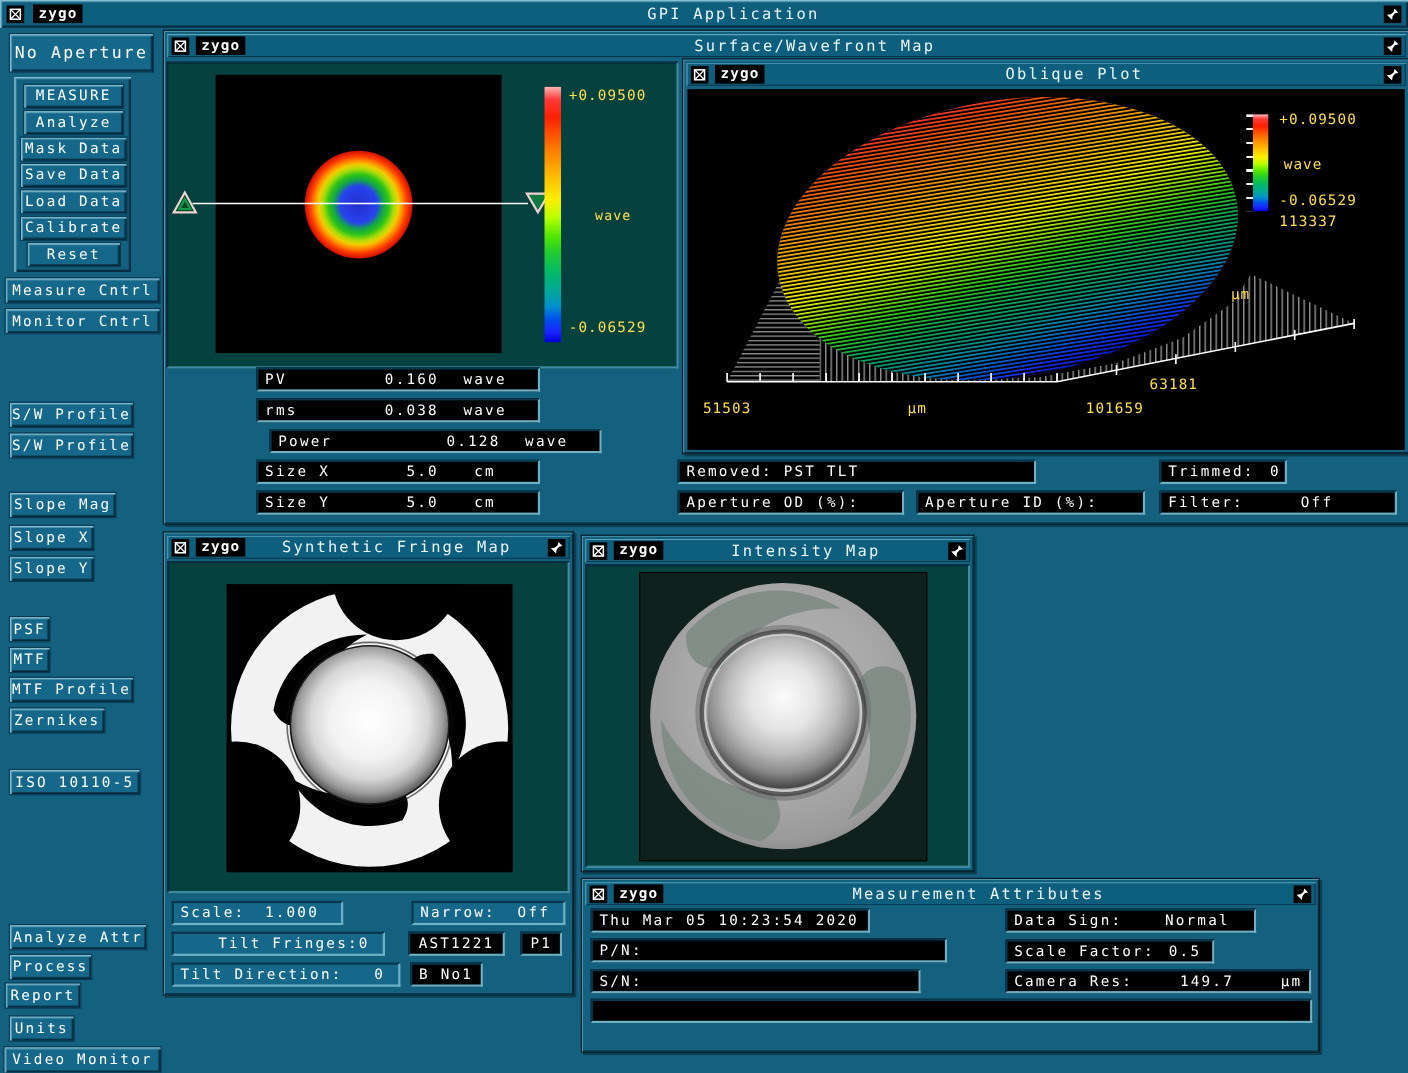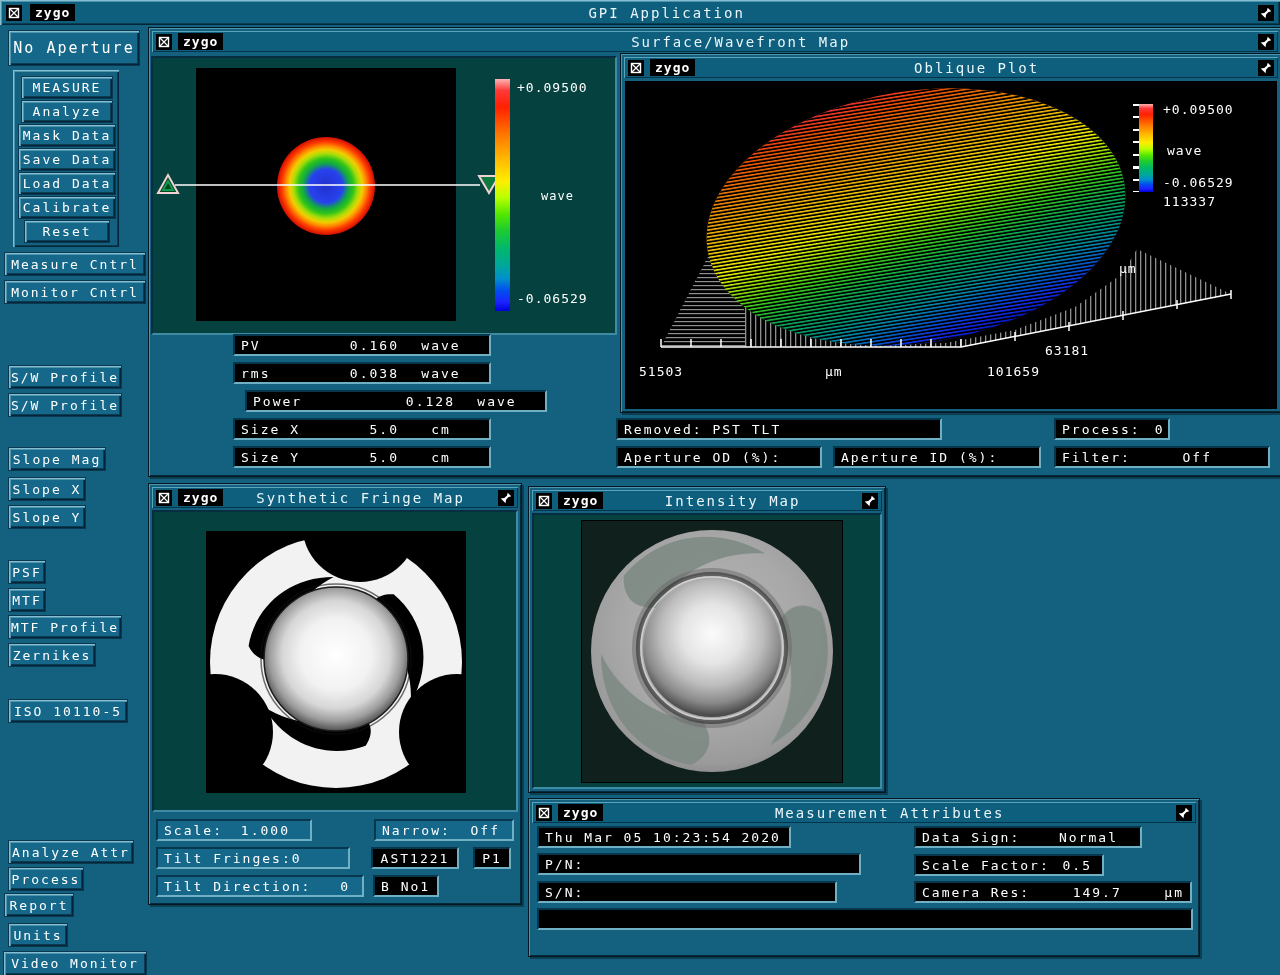--- a/index.html
+++ b/index.html
@@ -44,21 +44,21 @@
   .srow .v{text-align:right}
   .srow .u{text-align:center}
   .cbar{
     background:linear-gradient(to bottom,
       #ffb4b4 0%,#ff3838 5%,#ff2000 12%,#ff7700 24%,#ffbb00 35%,#ffee00 44%,
       #baff00 51%,#58e800 58%,#1fcc2e 65%,#00b86a 73%,#00a898 80%,#0090cc 86%,
       #0050ee 91%,#1b24ff 96%,#0000d8 100%);
   }
   .cb-ticks{position:absolute;left:-6px;top:0;width:6px;height:100%;
     background:repeating-linear-gradient(to bottom,#fff 0 2px,transparent 2px 12.5px)}
-  .lbl{position:absolute;color:#ffffff;font-size:13px;letter-spacing:1px;white-space:nowrap}
+  .lbl{position:absolute;color:#fde047;font-size:13px;letter-spacing:1px;white-space:nowrap}
 </style>
 </head>
 <body>
 
 <div class="abs raised" style="left:0;top:0;width:1280px;height:25px;background:#0e5e7d;display:flex;align-items:center;gap:8px;padding:0 6px;box-sizing:border-box">
   <span class="sqbtn">
     <svg width="12" height="12" viewBox="0 0 12 12">
         <rect x="1.5" y="1.5" width="9" height="9" fill="none" stroke="#fff" stroke-width="1.4"></rect>
         <path d="M2 2 L10 10 M10 2 L2 10" stroke="#fff" stroke-width="1.2"></path>
       </svg>
@@ -234,21 +234,21 @@
   <div class="abs bfield srow" style="left:84px;top:418px;width:258px;height:22px">
     <span>Size Y</span>
       <span class="v">5.0</span>
       <span class="u">cm</span>
   </div>
 
   <div class="abs bfield" style="left:467px;top:390px;width:326px;height:22px">
       <span>Removed: PST TLT</span>
     </div>
   <div class="abs bfield" style="left:905px;top:390px;width:116px;height:22px;gap:14px">
-      <span>Process:</span>
+      <span>Trimmed:</span>
       <span>0</span>
     </div>
   <div class="abs bfield" style="left:467px;top:418px;width:206px;height:22px">
       <span>Aperture OD (%):</span>
     </div>
   <div class="abs bfield" style="left:684px;top:418px;width:208px;height:22px">
       <span>Aperture ID (%):</span>
     </div>
   <div class="abs bfield" style="left:905px;top:418px;width:216px;height:22px;justify-content:space-between;padding-right:56px">
       <span>Filter:</span>
@@ -394,21 +394,21 @@
     </div>
   </div>
   <div class="abs tfield" style="left:7px;top:335px;width:156px;height:22px;justify-content:space-between;padding-right:20px">
       <span>Scale:</span>
       <span>1.000</span>
     </div>
   <div class="abs tfield" style="left:225px;top:335px;width:140px;height:22px;justify-content:space-between;padding-right:12px">
       <span>Narrow:</span>
       <span>Off</span>
     </div>
-  <div class="abs tfield" style="left:7px;top:363px;width:194px;height:22px;justify-content:flex-start;padding-right:12px">
+  <div class="abs tfield" style="left:7px;top:363px;width:194px;height:22px;justify-content:flex-end;padding-right:12px">
       <span>Tilt Fringes:</span>
       <span>0</span>
     </div>
   <div class="abs bfield" style="left:222px;top:363px;width:88px;height:22px;justify-content:center">
       <span>AST1221</span>
     </div>
   <div class="abs bfield" style="left:324px;top:363px;width:38px;height:22px;justify-content:center">
       <span>P1</span>
     </div>
   <div class="abs tfield" style="left:7px;top:391px;width:208px;height:22px;justify-content:space-between;padding-right:12px">

